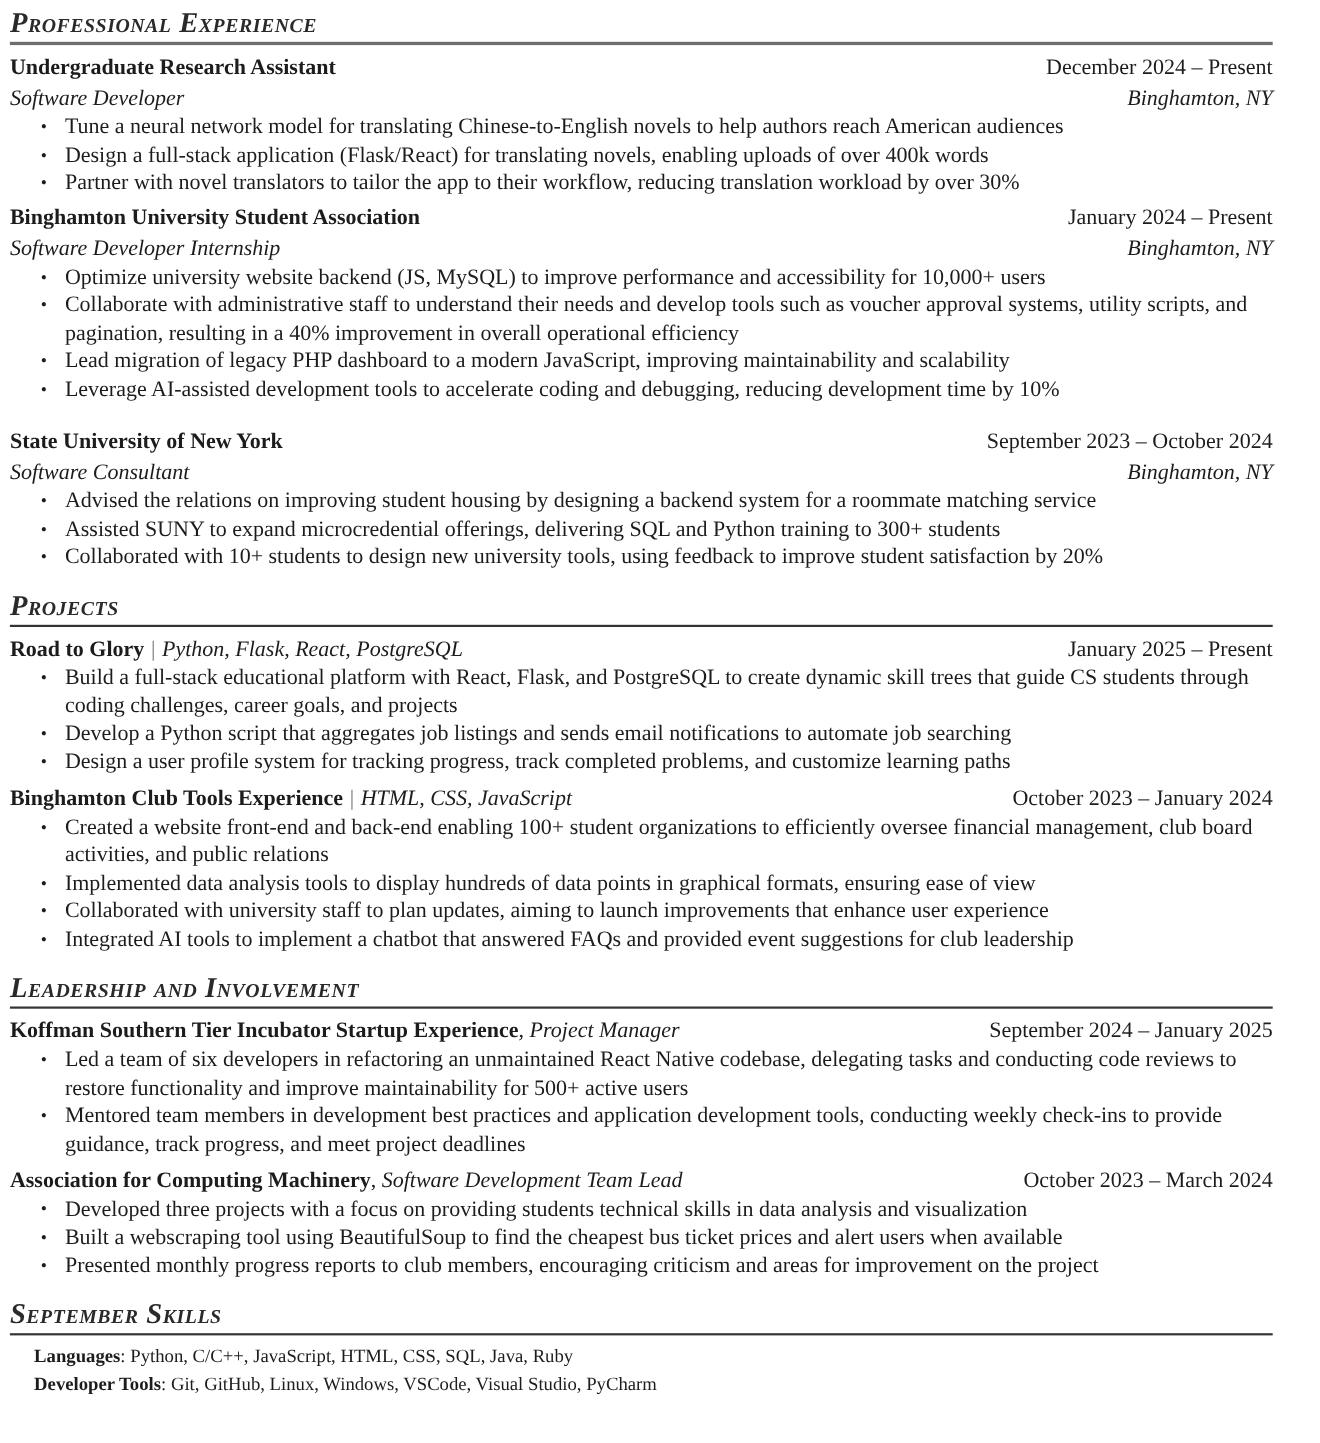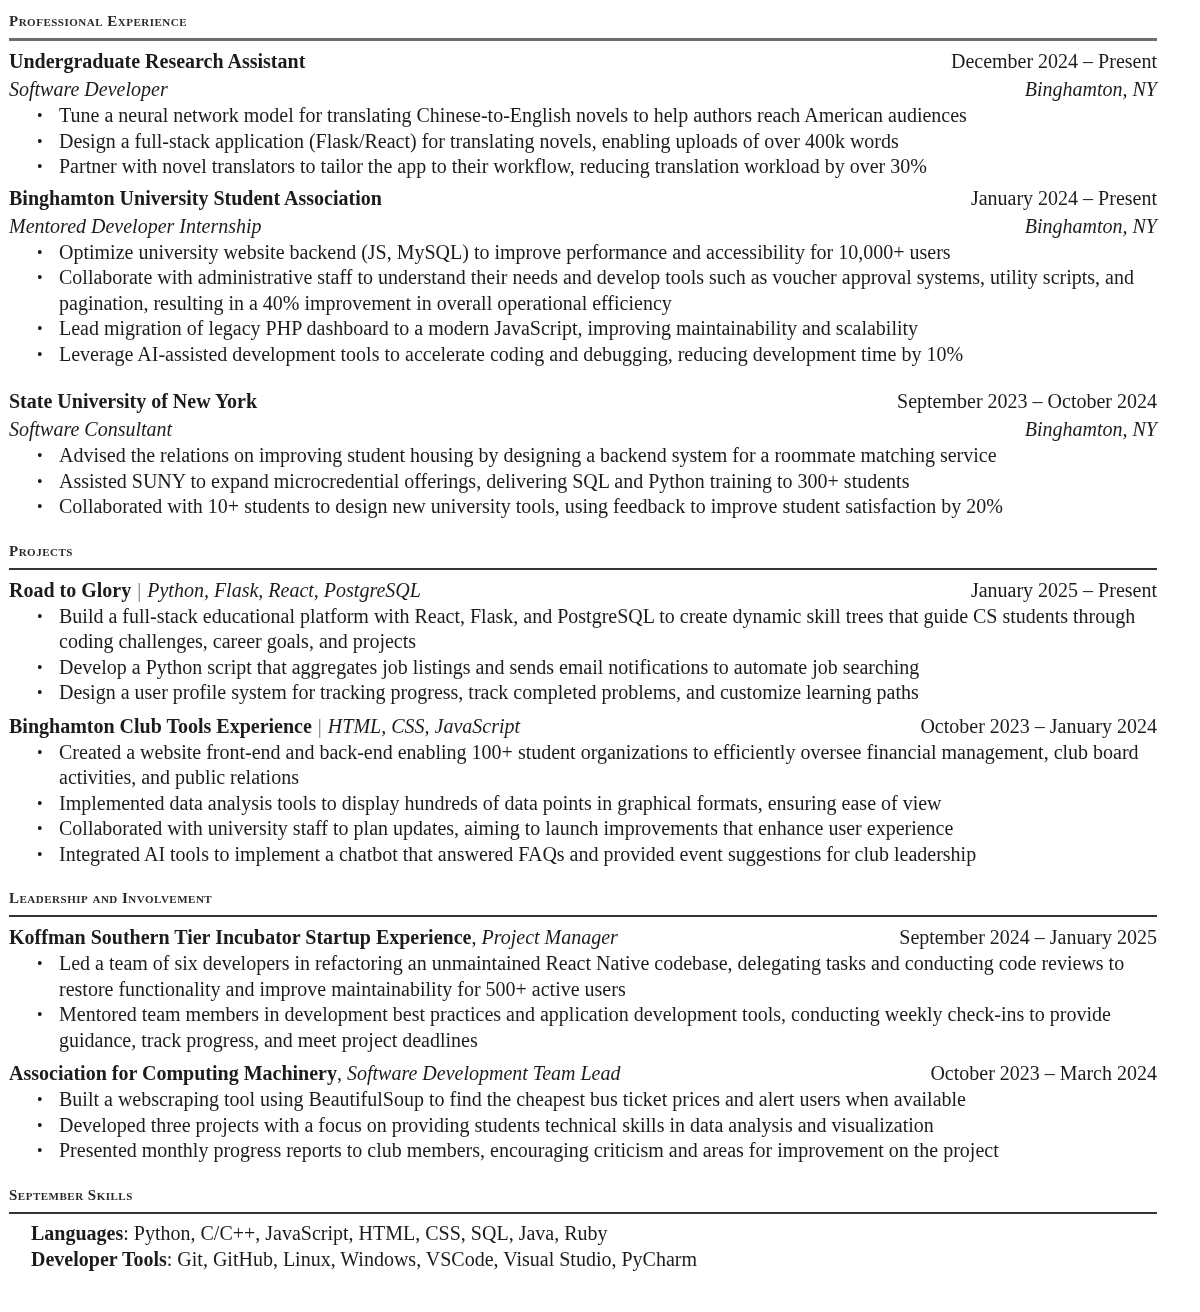--- a/index.html
+++ b/index.html
@@ -4,35 +4,35 @@
 <style>
   html, body { margin: 0; padding: 0; background: #ffffff; }
   body {
     width: 1200px; height: 1312px; overflow: hidden;
     font-family: "Liberation Serif", "DejaVu Serif", serif;
     color: #1c1c1c;
     position: relative;
   }
   .page { position: absolute; left: 9px; top: 0; width: 1148px; }
   .section-title {
-    font-size: 15px; font-variant: small-caps; letter-spacing: 0.5px;
-    color: #2a2a2a; height: 26px; line-height: 26px; margin: 0;
+    font-size: 26px; font-variant: small-caps; letter-spacing: 0.5px;
+    color: #2a2a2a; height: 26px; line-height: 26px; margin: 0; font-style: italic;
   }
   .rule { height: 2px; background: #333; margin-top: 9px; margin-bottom: 6px; width: 1148px; }
   .rule.gray { background: #6e6e6e; height: 3px; }
   .row { display: flex; justify-content: space-between; align-items: baseline; height: 28px; line-height: 28px; font-size: 20px; }
   .row .left { white-space: nowrap; }
   .row .right { white-space: nowrap; text-align: right; }
   .org { font-weight: bold; }
   .ital { font-style: italic; }
   .pipe { color: #777; margin: 0 6px; font-weight: normal; }
   ul.bullets { list-style: none; margin: 0; padding: 0 0 0 50px; }
   ul.bullets li { position: relative; font-size: 20px; line-height: 25.5px; }
   ul.bullets li::before { content: "\2022"; position: absolute; left: -22px; top: 0; font-size: 16px; }
-  .skills { padding-left: 22px; font-size: 20px; line-height: 26px; margin-top: 4px; }
+  .skills { padding-left: 22px; font-size: 17px; line-height: 26px; margin-top: 4px; }
   .skills b { font-weight: bold; }
 </style>
 </head>
 <body>
 
 <div class="page">
 
   <section style="padding-top:8px;">
     <h2 class="section-title">Professional Experience</h2>
     <div class="rule gray" style="margin-top:4px;"></div>
@@ -52,21 +52,21 @@
         <li>Partner with novel translators to tailor the app to their workflow, reducing translation workload by over 30%</li>
       </ul>
     </div>
 
     <div style="margin-top:4px;">
       <div class="row">
         <span class="left org">Binghamton University Student Association</span>
         <span class="right">January 2024 – Present</span>
       </div>
       <div class="row">
-        <span class="left ital">Mentored Developer Internship</span>
+        <span class="left ital">Software Developer Internship</span>
         <span class="right ital">Binghamton, NY</span>
       </div>
       <ul class="bullets">
         <li>Optimize university website backend (JS, MySQL) to improve performance and accessibility for 10,000+ users</li>
         <li>Collaborate with administrative staff to understand their needs and develop tools such as voucher approval systems, utility scripts, and pagination, resulting in a 40% improvement in overall operational efficiency</li>
         <li>Lead migration of legacy PHP dashboard to a modern JavaScript, improving maintainability and scalability</li>
         <li>Leverage AI-assisted development tools to accelerate coding and debugging, reducing development time by 10%</li>
       </ul>
     </div>
 
@@ -139,22 +139,22 @@
     </div>
 
     <div style="margin-top:6px;">
       <div class="row">
         <span class="left">
           <span class="org">Association for Computing Machinery</span>, <span class="ital">Software Development Team Lead</span>
         </span>
         <span class="right">October 2023 – March 2024</span>
       </div>
       <ul class="bullets">
+        <li>Developed three projects with a focus on providing students technical skills in data analysis and visualization</li>
         <li>Built a webscraping tool using BeautifulSoup to find the cheapest bus ticket prices and alert users when available</li>
-        <li>Developed three projects with a focus on providing students technical skills in data analysis and visualization</li>
         <li>Presented monthly progress reports to club members, encouraging criticism and areas for improvement on the project</li>
       </ul>
     </div>
   </section>
 
   <section style="margin-top:18px;">
     <h2 class="section-title">September Skills</h2>
     <div class="rule" style="margin-top:4px;"></div>
     <div class="skills">
       <div>

